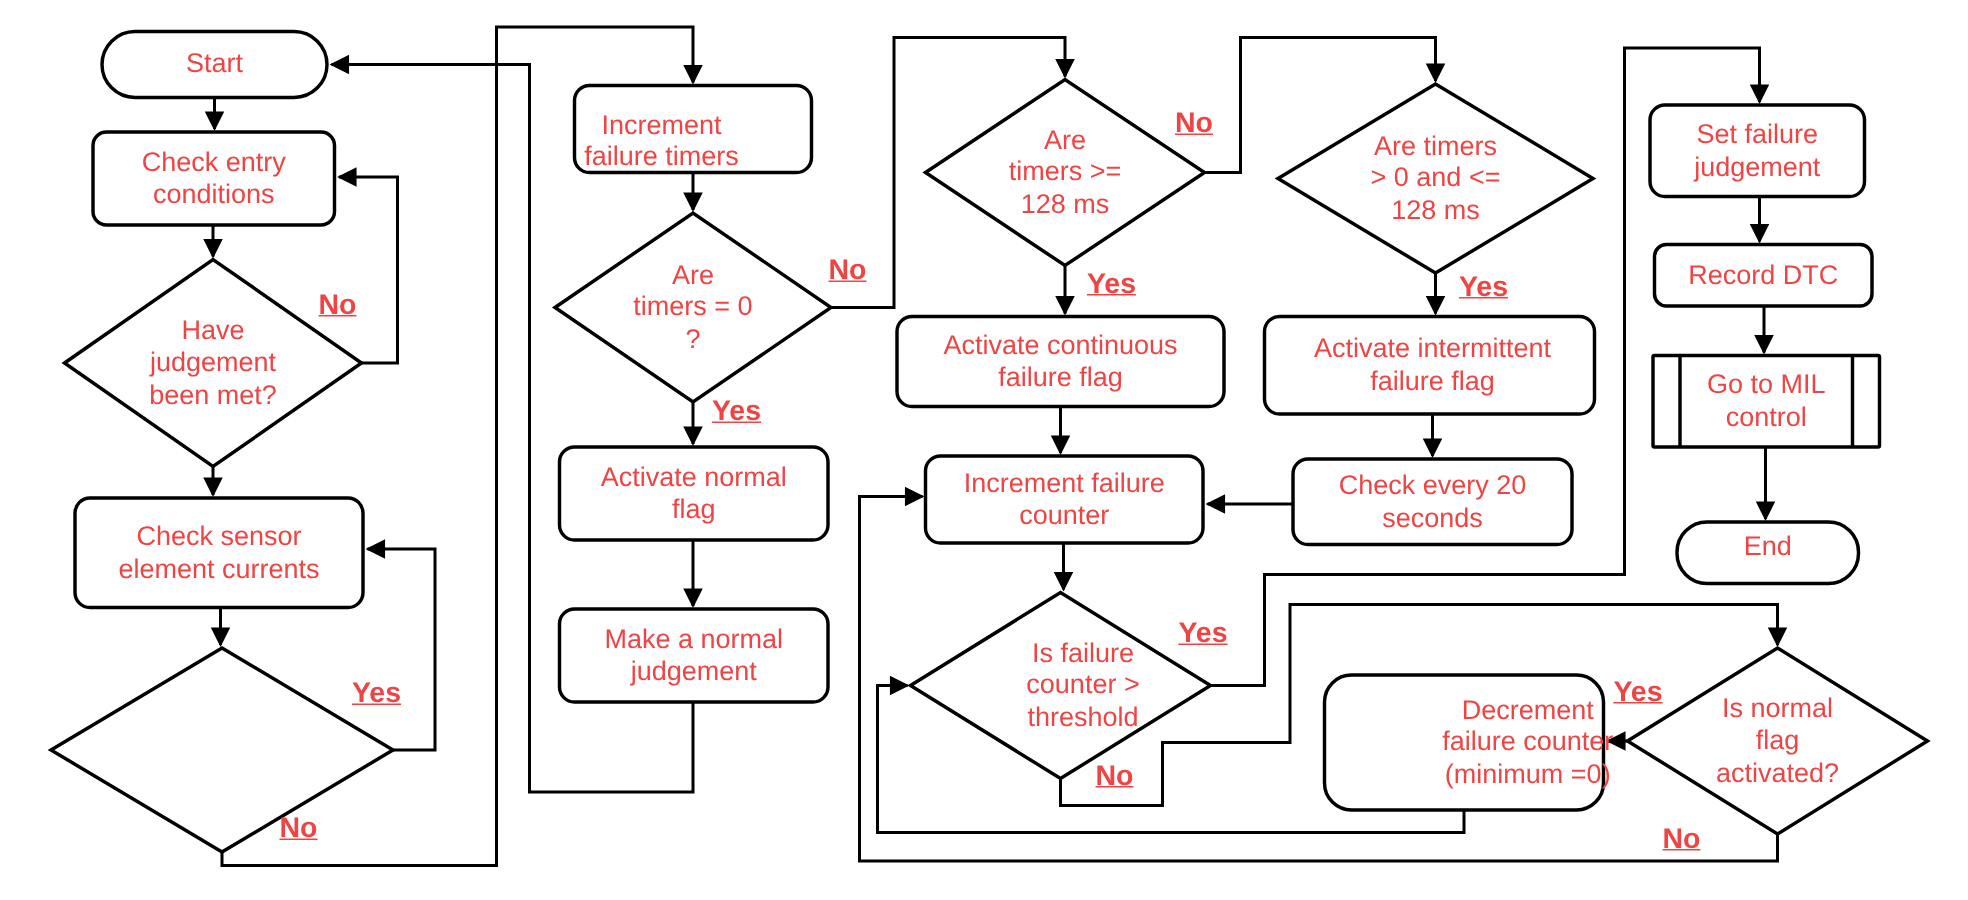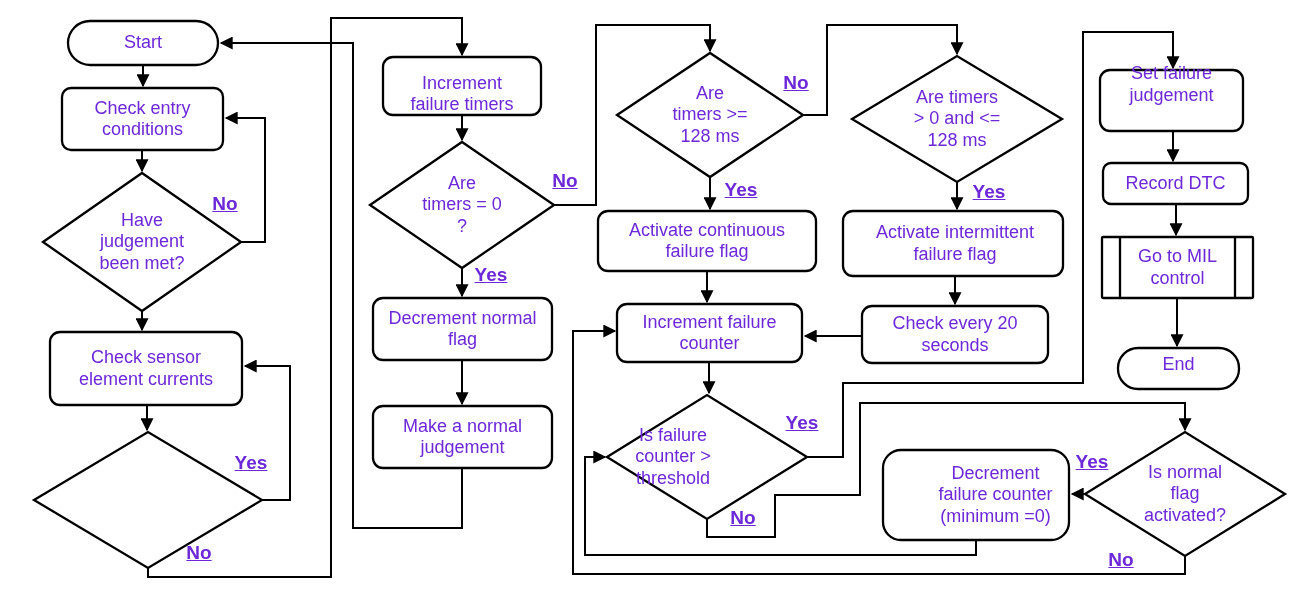--- a/index.html
+++ b/index.html
@@ -1,18 +1,18 @@
 <!DOCTYPE html>
 <html><head>
 <meta charset="utf-8">
 <style>
   html,body{margin:0;padding:0;background:#ffffff;}
   .stage{
     position:relative;width:1312px;height:600px;background:#ffffff;
-    font-family:"Liberation Sans", sans-serif;color:#6d28d9;overflow:hidden;
+    font-family:"Liberation Sans", sans-serif;color:#ef4444;overflow:hidden;
   }
   .stage svg{position:absolute;left:0;top:0;}
   .lbl{
     position:absolute;display:flex;align-items:center;justify-content:center;
     text-align:center;white-space:pre-line;font-size:18px;line-height:1.18;
     pointer-events:none;
   }
   .elbl{
     position:absolute;transform:translate(-50%,-50%);
     font-weight:bold;font-size:19px;white-space:nowrap;pointer-events:none;text-decoration:underline;
@@ -89,56 +89,56 @@
   </svg>
 
   <div class="lbl" style="left:68px;top:21px;width:150px;height:44px">Start</div>
   <div class="lbl" style="left:62px;top:88px;width:161px;height:62px">Check entry
 conditions</div>
   <div class="lbl" style="left:53px;top:178px;width:178px;height:128px">Have
 judgement
 been met?</div>
   <div class="lbl" style="left:50px;top:332px;width:192px;height:73px">Check sensor
 element currents</div>
-  <div class="lbl" style="left:383px;top:57px;width:158px;height:74px">Increment
+  <div class="lbl" style="left:362px;top:57px;width:158px;height:74px">Increment
 failure timers</div>
   <div class="lbl" style="left:380px;top:147px;width:164px;height:116px">Are
 timers = 0
 ?</div>
-  <div class="lbl" style="left:373px;top:298px;width:179px;height:62px">Decrement normal
+  <div class="lbl" style="left:373px;top:298px;width:179px;height:62px">Activate normal
 flag</div>
   <div class="lbl" style="left:373px;top:406px;width:179px;height:62px">Make a normal
 judgement</div>
   <div class="lbl" style="left:625px;top:60px;width:170px;height:110px">Are
 timers &gt;=
 128 ms</div>
   <div class="lbl" style="left:598px;top:211px;width:218px;height:60px">Activate continuous
 failure flag</div>
   <div class="lbl" style="left:617px;top:304px;width:185px;height:58px">Increment failure
 counter</div>
-  <div class="lbl" style="left:581px;top:399px;width:184px;height:116px">Is failure
+  <div class="lbl" style="left:630px;top:399px;width:184px;height:116px">Is failure
 counter &gt;
 threshold</div>
   <div class="lbl" style="left:860px;top:62px;width:194px;height:114px">Are timers
 &gt; 0 and &lt;=
 128 ms</div>
   <div class="lbl" style="left:843px;top:211px;width:224px;height:65px">Activate intermittent
 failure flag</div>
   <div class="lbl" style="left:862px;top:306px;width:186px;height:57px">Check every 20
 seconds</div>
-  <div class="lbl" style="left:1100px;top:54px;width:143px;height:61px">Set failure
+  <div class="lbl" style="left:1100px;top:70px;width:143px;height:61px">Set failure
 judgement</div>
   <div class="lbl" style="left:1103px;top:163px;width:145px;height:41px">Record DTC</div>
   <div class="lbl" style="left:1122px;top:237px;width:111px;height:61px">Go to MIL
 control</div>
   <div class="lbl" style="left:1118px;top:348px;width:121px;height:33px">End</div>
   <div class="lbl" style="left:1093px;top:435px;width:184px;height:118px">Is normal
 flag
 activated?</div>
-  <div class="lbl" style="left:883px;top:450px;width:225px;height:90px">Decrement
+  <div class="lbl" style="left:906px;top:450px;width:225px;height:90px">Decrement
 failure counter
 (minimum =0)</div>
 
   <div class="elbl" style="left:225px;top:204px">No</div>
   <div class="elbl" style="left:251px;top:463px">Yes</div>
   <div class="elbl" style="left:199px;top:553px">No</div>
   <div class="elbl" style="left:491px;top:275px">Yes</div>
   <div class="elbl" style="left:565px;top:181px">No</div>
   <div class="elbl" style="left:741px;top:190px">Yes</div>
   <div class="elbl" style="left:796px;top:83px">No</div>

